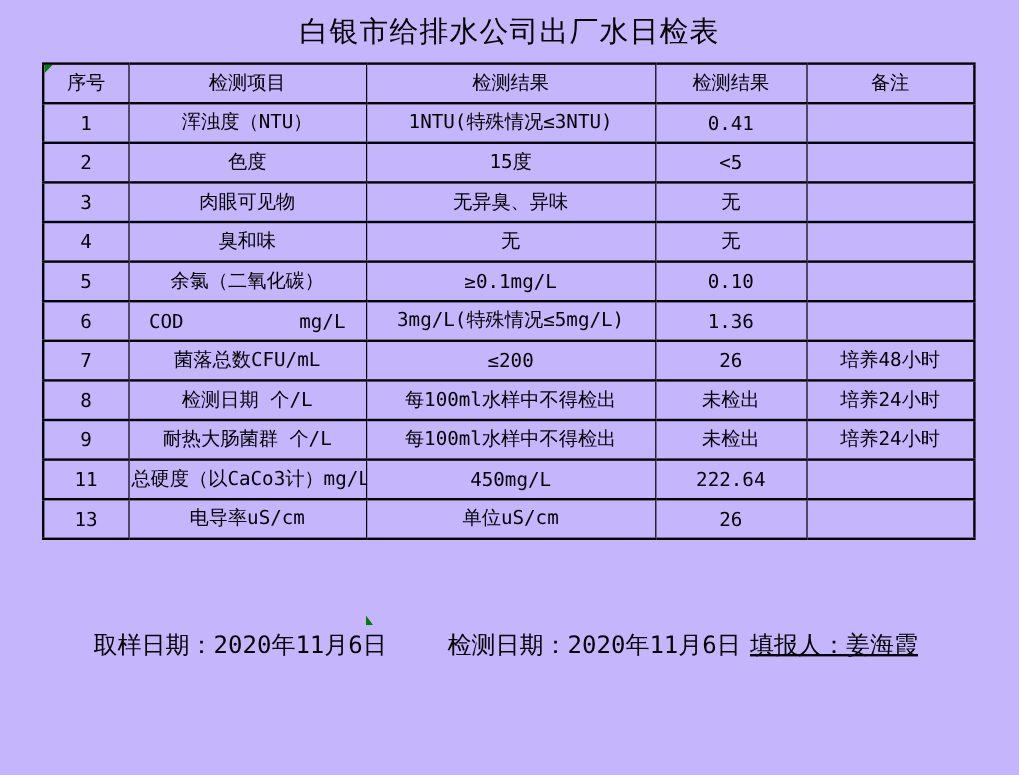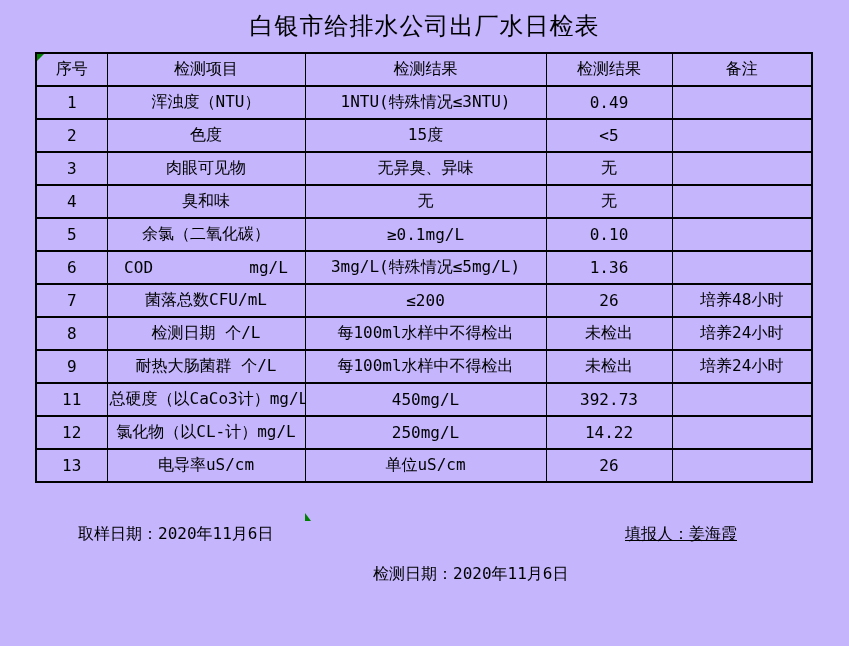--- a/index.html
+++ b/index.html
@@ -59,26 +59,26 @@
   col.c1 { width: 198px; }
   col.c2 { width: 241px; }
   col.c3 { width: 126px; }
   col.c4 { width: 140px; }
   .footer {
     position: absolute;
     top: 524px;
     left: 0;
     width: 696px;
     height: 24px;
-    font-size: 16px;
+    font-size: 20px;
     white-space: nowrap;
   }
   .footer span { position: absolute; top: 0; }
   .footer .f1 { left: 78px; }
-  .footer .f2 { left: 373px; margin-top: 40px; }
+  .footer .f2 { left: 373px; }
   .footer .f3 { left: 625px; text-decoration: underline; }
   .tri {
     position: absolute;
     background: #008000;
   }
   .tri-corner {
     left: 37px;
     top: 54px;
     width: 7px;
     height: 7px;
@@ -114,21 +114,21 @@
         <th>检测结果</th>
         <th>检测结果</th>
         <th>备注</th>
       </tr>
     </thead>
     <tbody>
         <tr>
           <td>1</td>
           <td>浑浊度（NTU）</td>
           <td>1NTU(特殊情况≤3NTU)</td>
-          <td>0.49</td>
+          <td>0.41</td>
           <td></td>
         </tr>
         <tr>
           <td>2</td>
           <td>色度</td>
           <td>15度</td>
           <td>&lt;5</td>
           <td></td>
         </tr>
         <tr>
@@ -177,28 +177,21 @@
           <td>9</td>
           <td>耐热大肠菌群 个/L</td>
           <td>每100ml水样中不得检出</td>
           <td>未检出</td>
           <td>培养24小时</td>
         </tr>
         <tr>
           <td>11</td>
           <td>总硬度（以CaCo3计）mg/L</td>
           <td>450mg/L</td>
-          <td>392.73</td>
-          <td></td>
-        </tr>
-        <tr>
-          <td>12</td>
-          <td>氯化物（以CL-计）mg/L</td>
-          <td>250mg/L</td>
-          <td>14.22</td>
+          <td>222.64</td>
           <td></td>
         </tr>
         <tr>
           <td>13</td>
           <td>电导率uS/cm</td>
           <td>单位uS/cm</td>
           <td>26</td>
           <td></td>
         </tr>
       </tbody>

